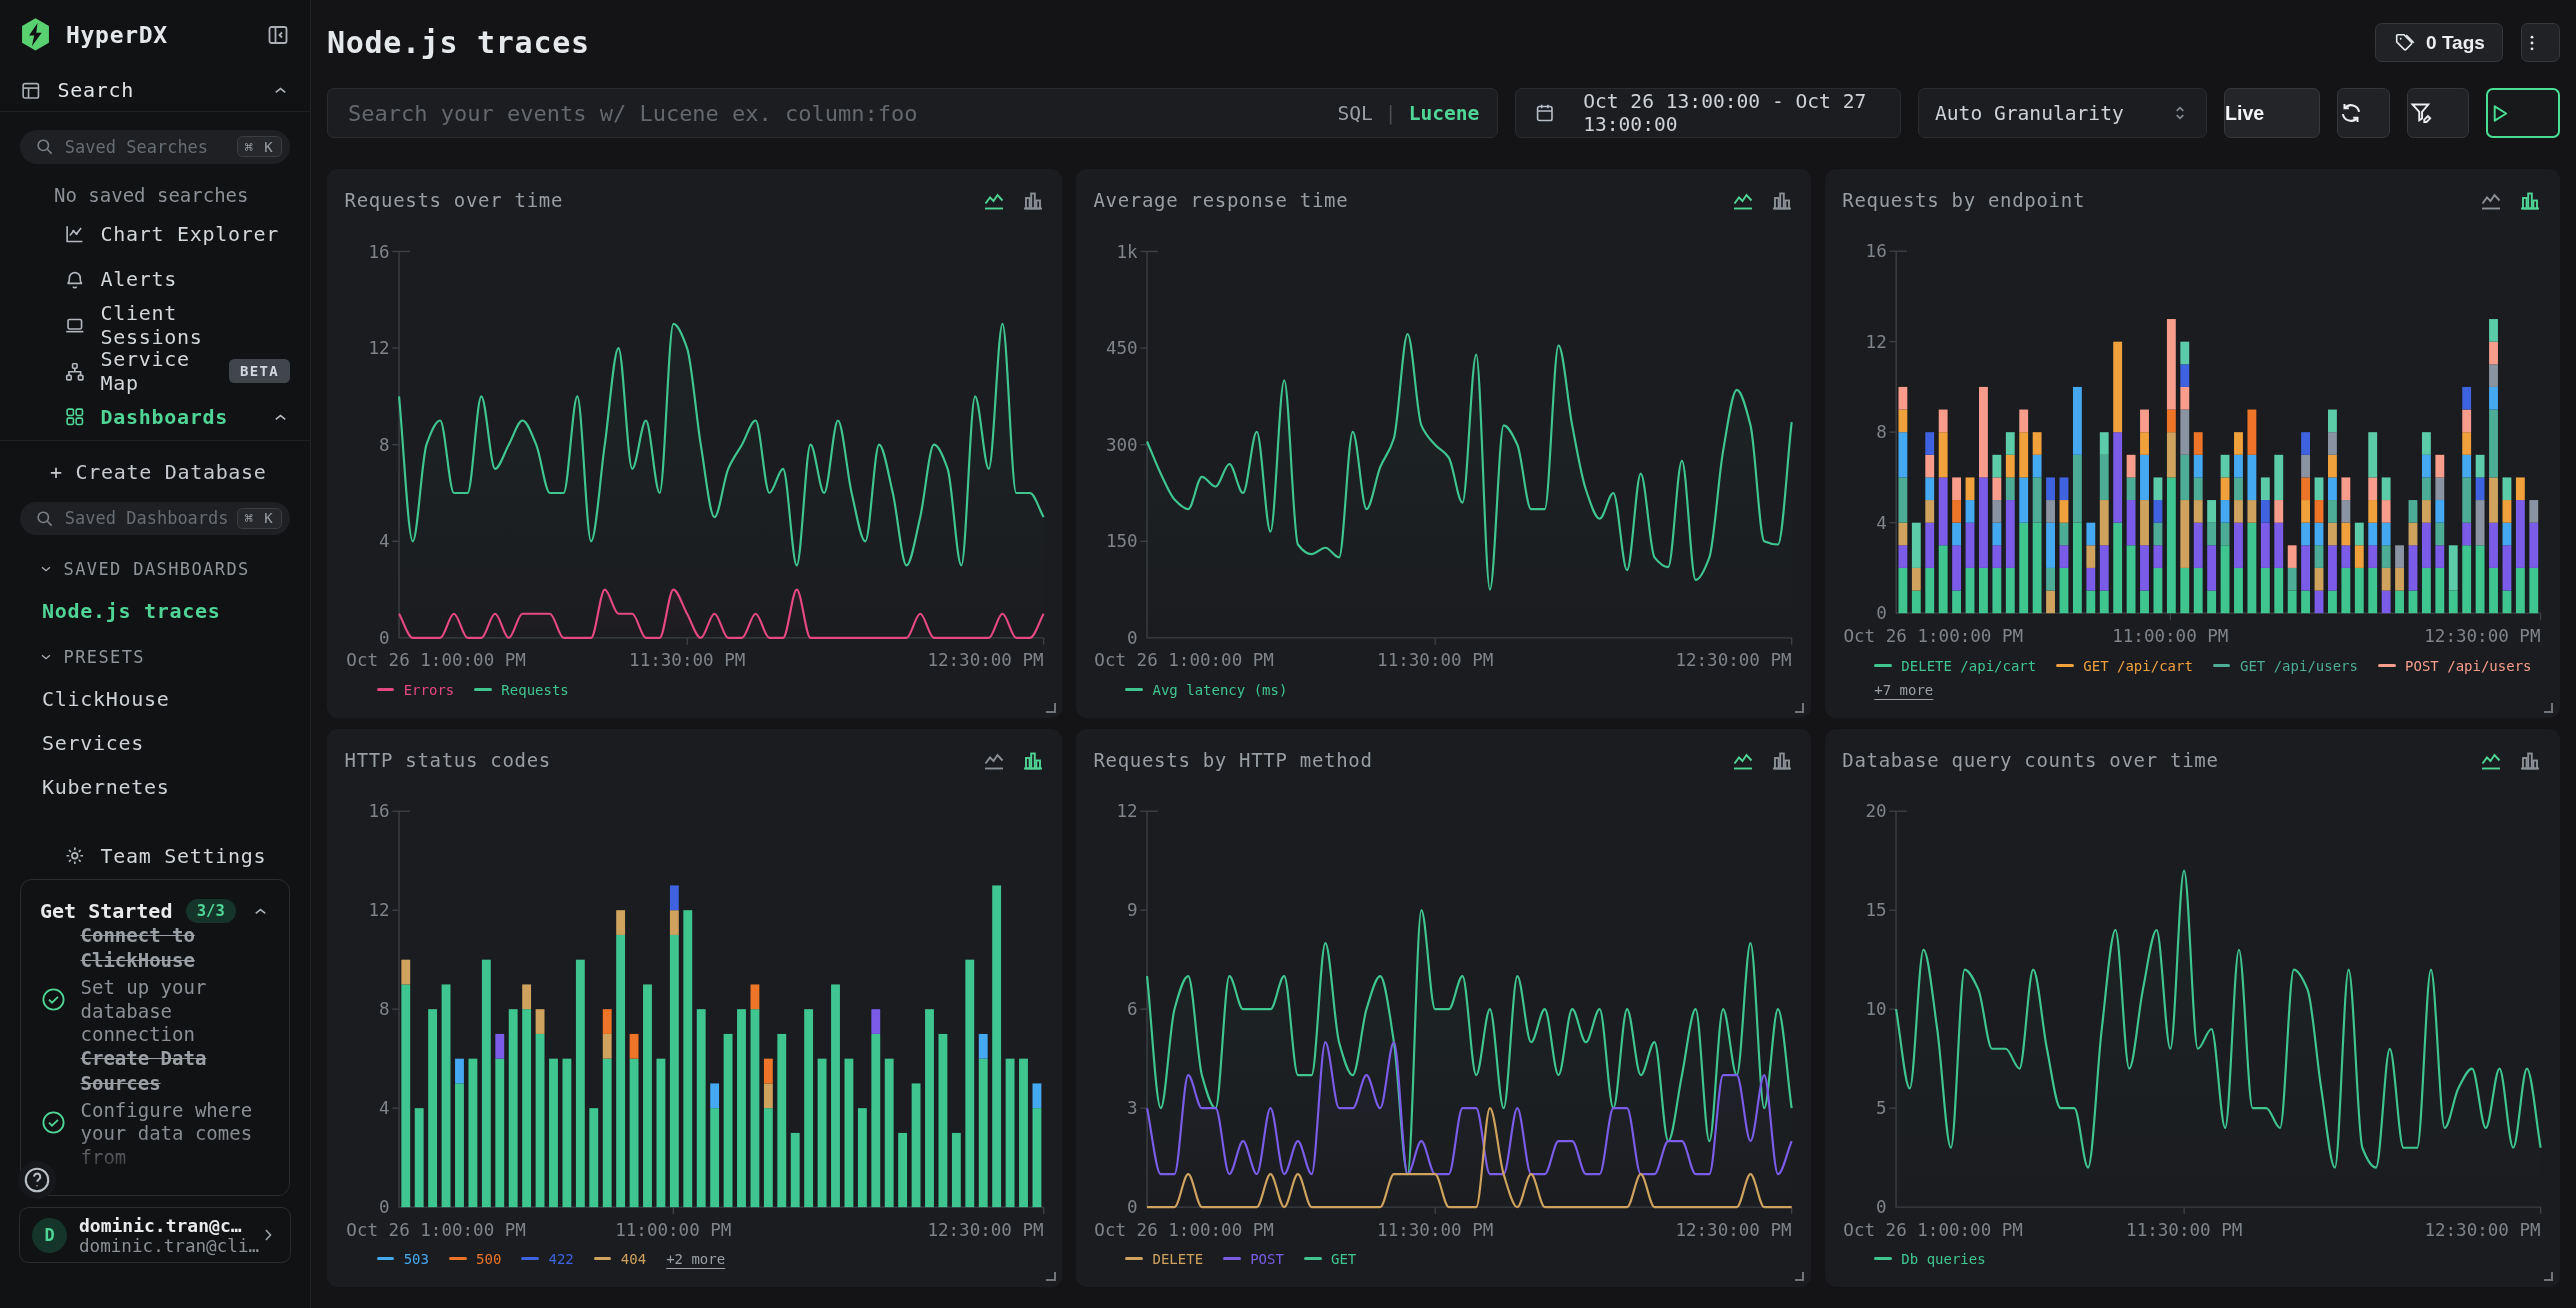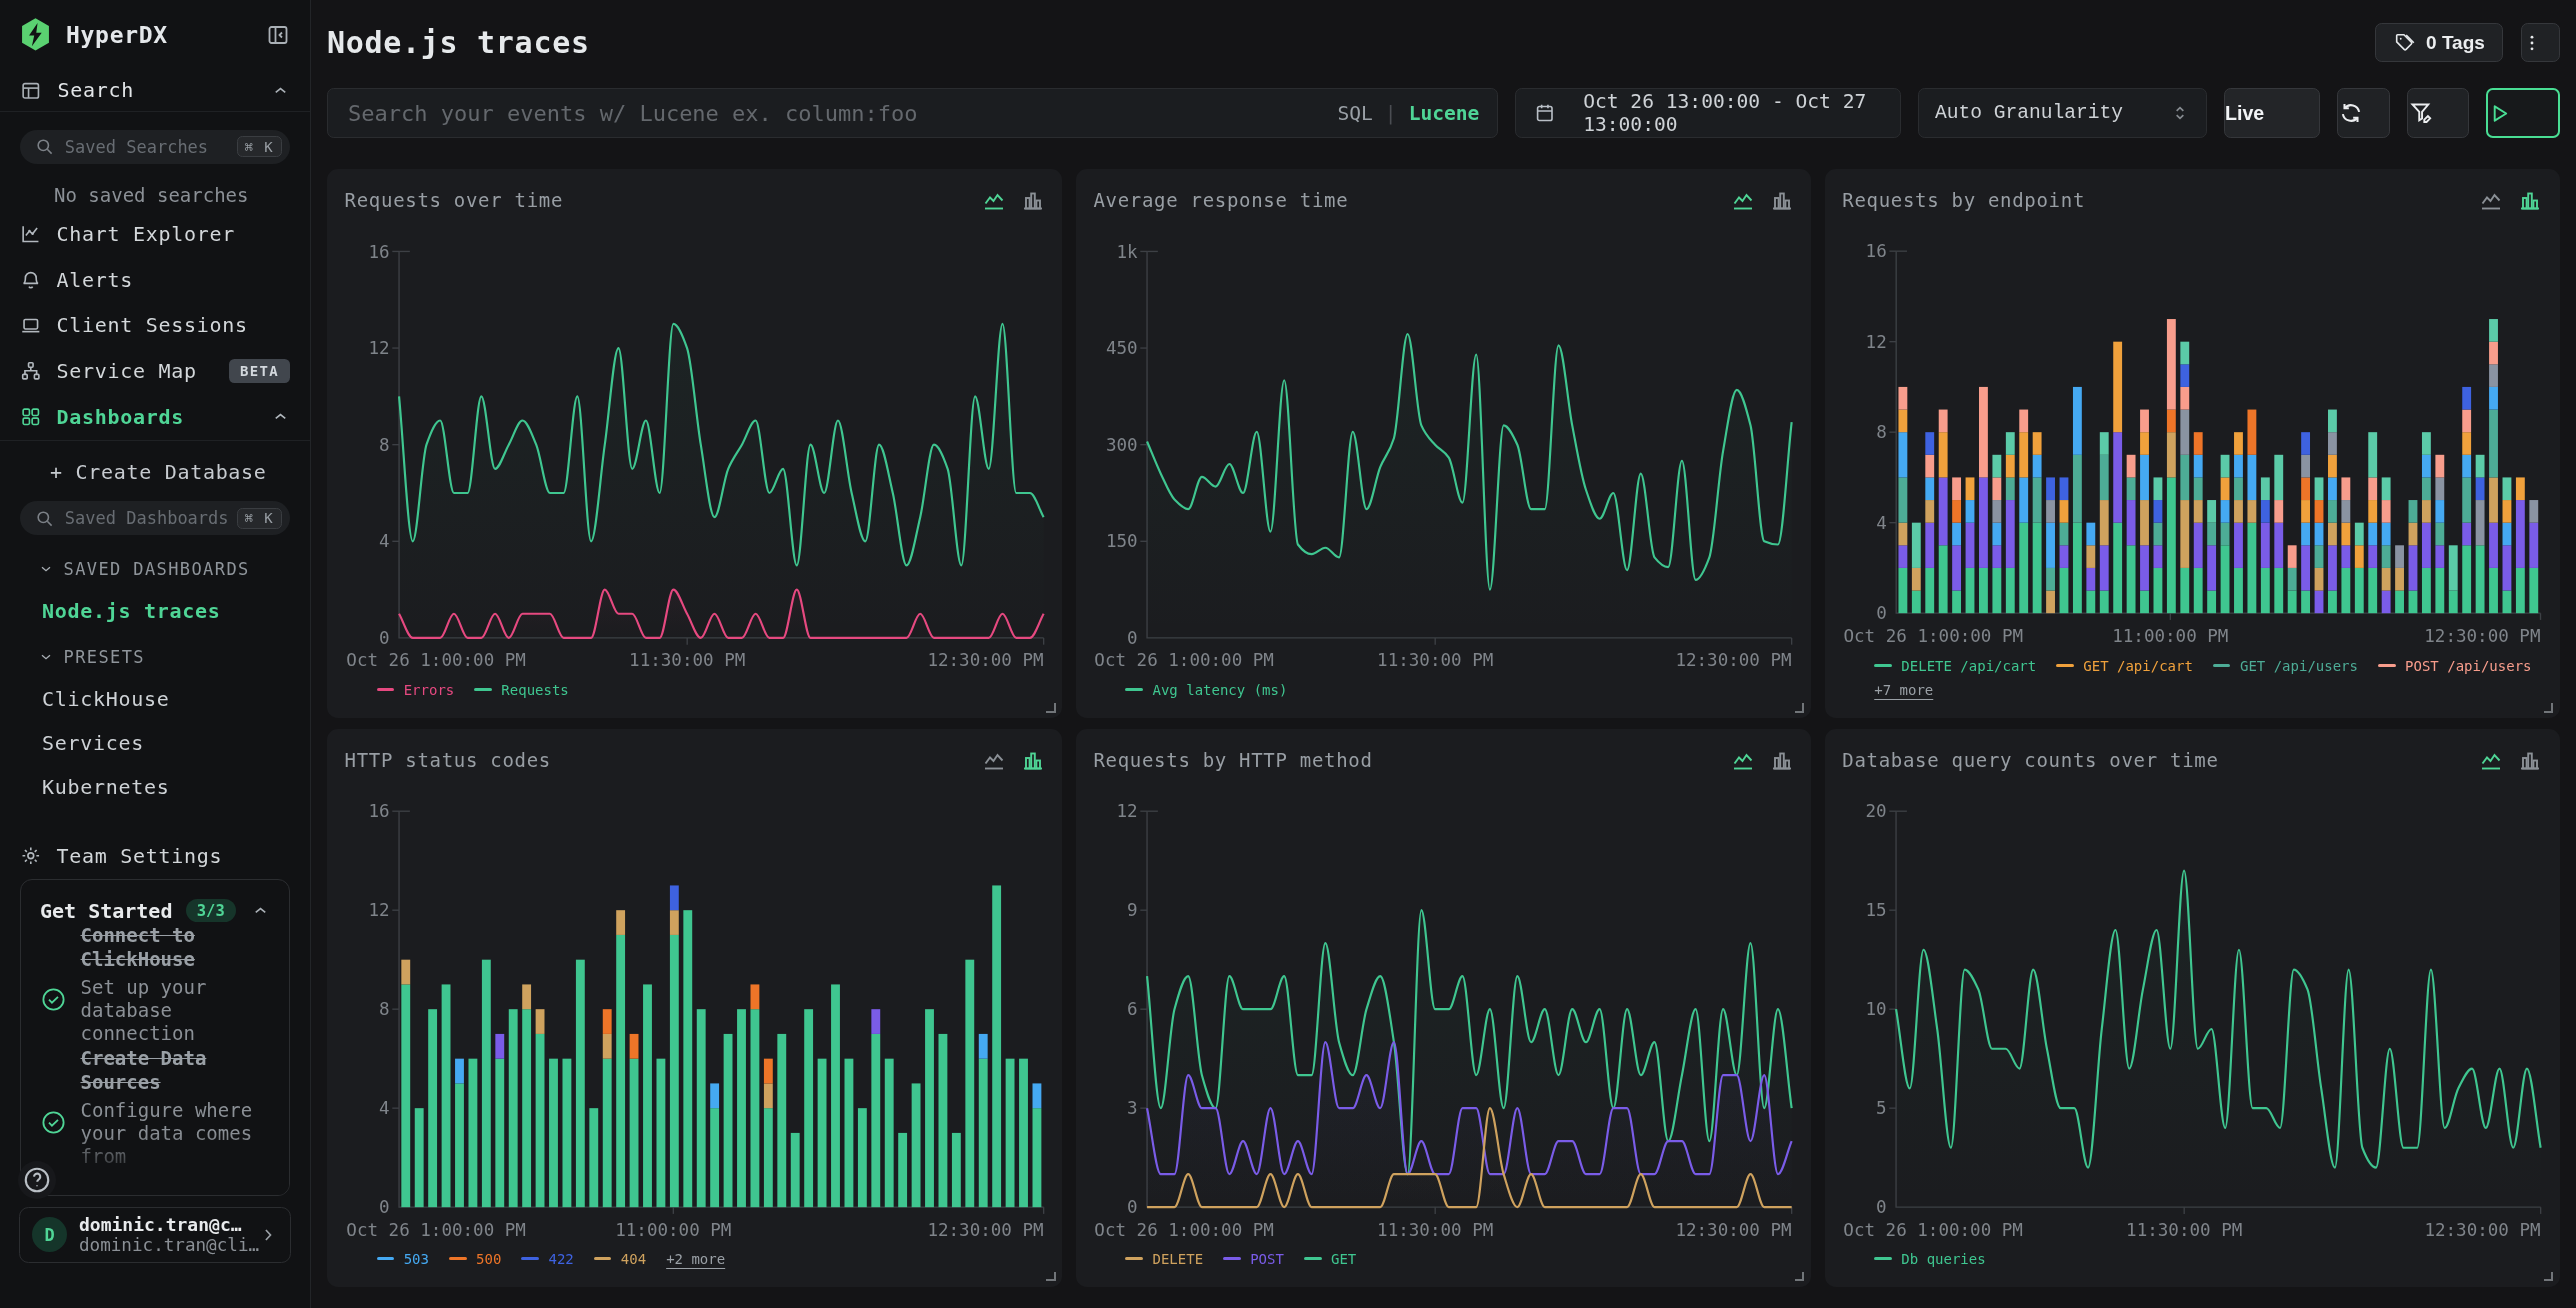--- a/index.html
+++ b/index.html
@@ -25,21 +25,21 @@
   .section-row .label { font-size:20px; color:#e3e6e9; margin-left:16px; flex:1; letter-spacing:0.7px;}
   .divider { border-bottom:1.4px solid #1f2124; }
   .pill {
     margin:17.6px 20px 0 20px; height:34px; border-radius:17px;
     background:#1e2023; display:flex; align-items:center; padding:0 8px 0 15px;
   }
   .pill .ph { color:#686d73; font-size:17px; margin-left:10.8px; flex:1; white-space:nowrap; overflow:hidden; }
   .kbd { border:1.4px solid #3a3d41; color:#9aa0a6; background:#26282b; border-radius:5.4px;
          font-size:14px; padding:1.4px 6.8px; letter-spacing:1.4px;}
   .muted-line { color:#8b9096; font-size:19px; padding:20px 20px 5.4px 54px; }
-  .nav-item { display:flex; align-items:center; height:46px; padding:0 20px; color:#d3d7da; }
+  .nav-item { display:flex; align-items:center; height:46px; padding:0 20px; color:#d3d7da;margin-left:44px; }
   .nav-item .label { font-size:20px; margin-left:15px; letter-spacing:0.7px; flex:1;}
   .nav-item .icon { color:#b2b8be; }
   .badge-beta { background:#41464d; color:#d3d8dd; font-size:14px; font-weight:bold;
     padding:4px 10.8px; border-radius:5.4px; letter-spacing:1.4px; }
   .green { color:#4fd596 !important; }
   .create-dash { font-size:20px; color:#c7cbd0; padding:19px 20px 0 50px; letter-spacing:0.7px;}
   .sub-header { display:flex; align-items:center; color:#8f959b; font-size:17px;
     letter-spacing:1.4px; padding:24px 20px 0 38px; }
   .sub-header .label { margin-left:9.5px; }
   .sub-item { font-size:20px; padding:20px 20px 0 42px; color:#ced2d6; letter-spacing:0.7px; }
@@ -80,21 +80,21 @@
   .toolbar { display:flex; align-items:stretch; margin-top:26px; height:50px; gap:17px; }
   .tb-input { background:#1b1d20; border:1.4px solid #2a2c2f; border-radius:6.8px;
     display:flex; align-items:center; }
   .search-box { flex:1; padding:0 17.6px 0 20px; }
   .search-ph { color:#64686d; font-size:22px; flex:1; }
   .sql-toggle { display:flex; gap:12px; font-size:19.6px; align-items:center;}
   .sql-label { color:#9aa0a6; }
   .sql-sep { color:#4a4d52; }
   .lucene-label { color:#4fd596; font-weight:bold; }
   .date-btn { width:386px; padding:0 17.6px; gap:28px; color:#ced2d6; font-size:19.6px; }
-  .gran-select { width:289px; padding:0 16px; color:#ced2d6; font-size:19.6px;font-family:Liberation Mono, monospace; }
+  .gran-select { width:289px; padding:0 16px; color:#ced2d6; font-size:19.6px; }
   .gran-select .label { flex:1; }
   .live-btn { width:96px; font-size:19.6px; font-weight:bold; color:#f2f4f6; background:#232528; }
   .icon-btn { width:53px; }
   .filter-btn { width:62px; }
   .play-btn { width:74px; background:#17191b; border:2px solid #49de94; color:#49de94; }
 
   .grid { display:grid; grid-template-columns:repeat(3, 1fr); grid-template-rows:549px 558px;
     column-gap:13.5px; row-gap:10.8px; margin-top:31px; }
   .panel { background:#1b1c1f; border-radius:10.8px; padding:13.5px 17.6px 9.5px 17.6px;
     display:flex; flex-direction:column; position:relative; min-width:0; }

